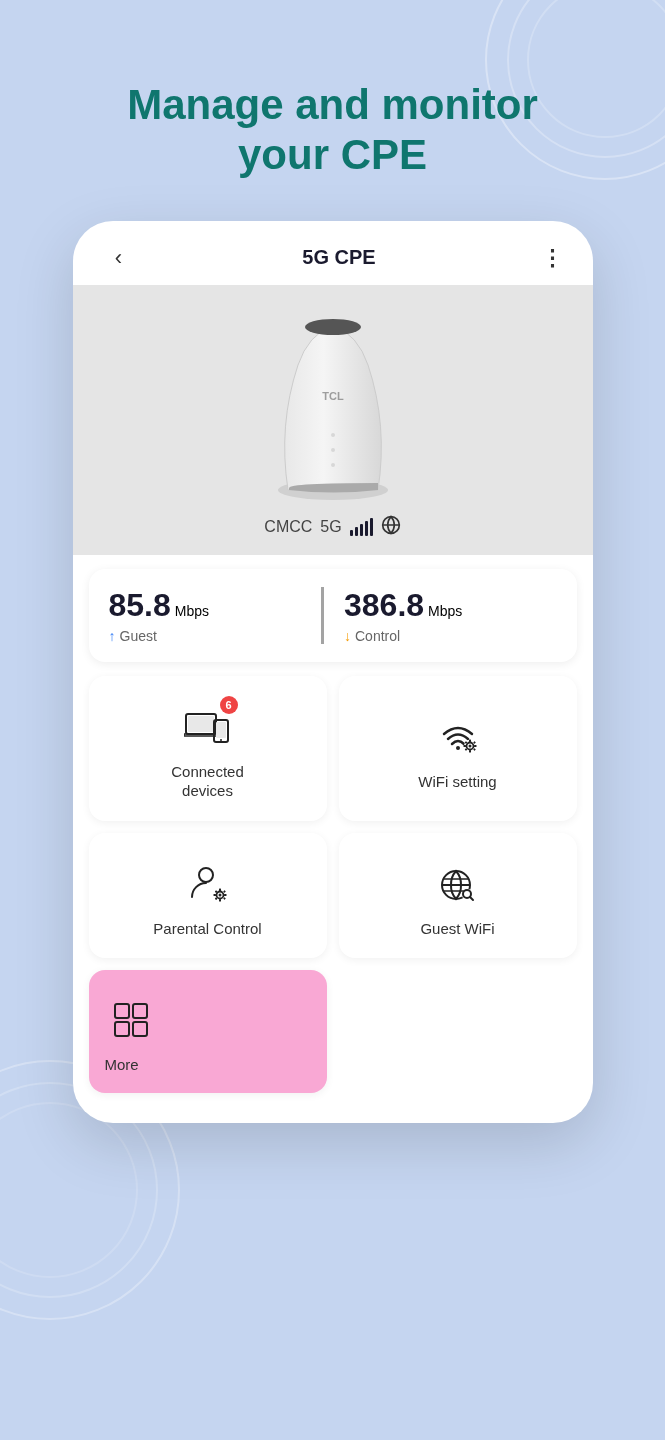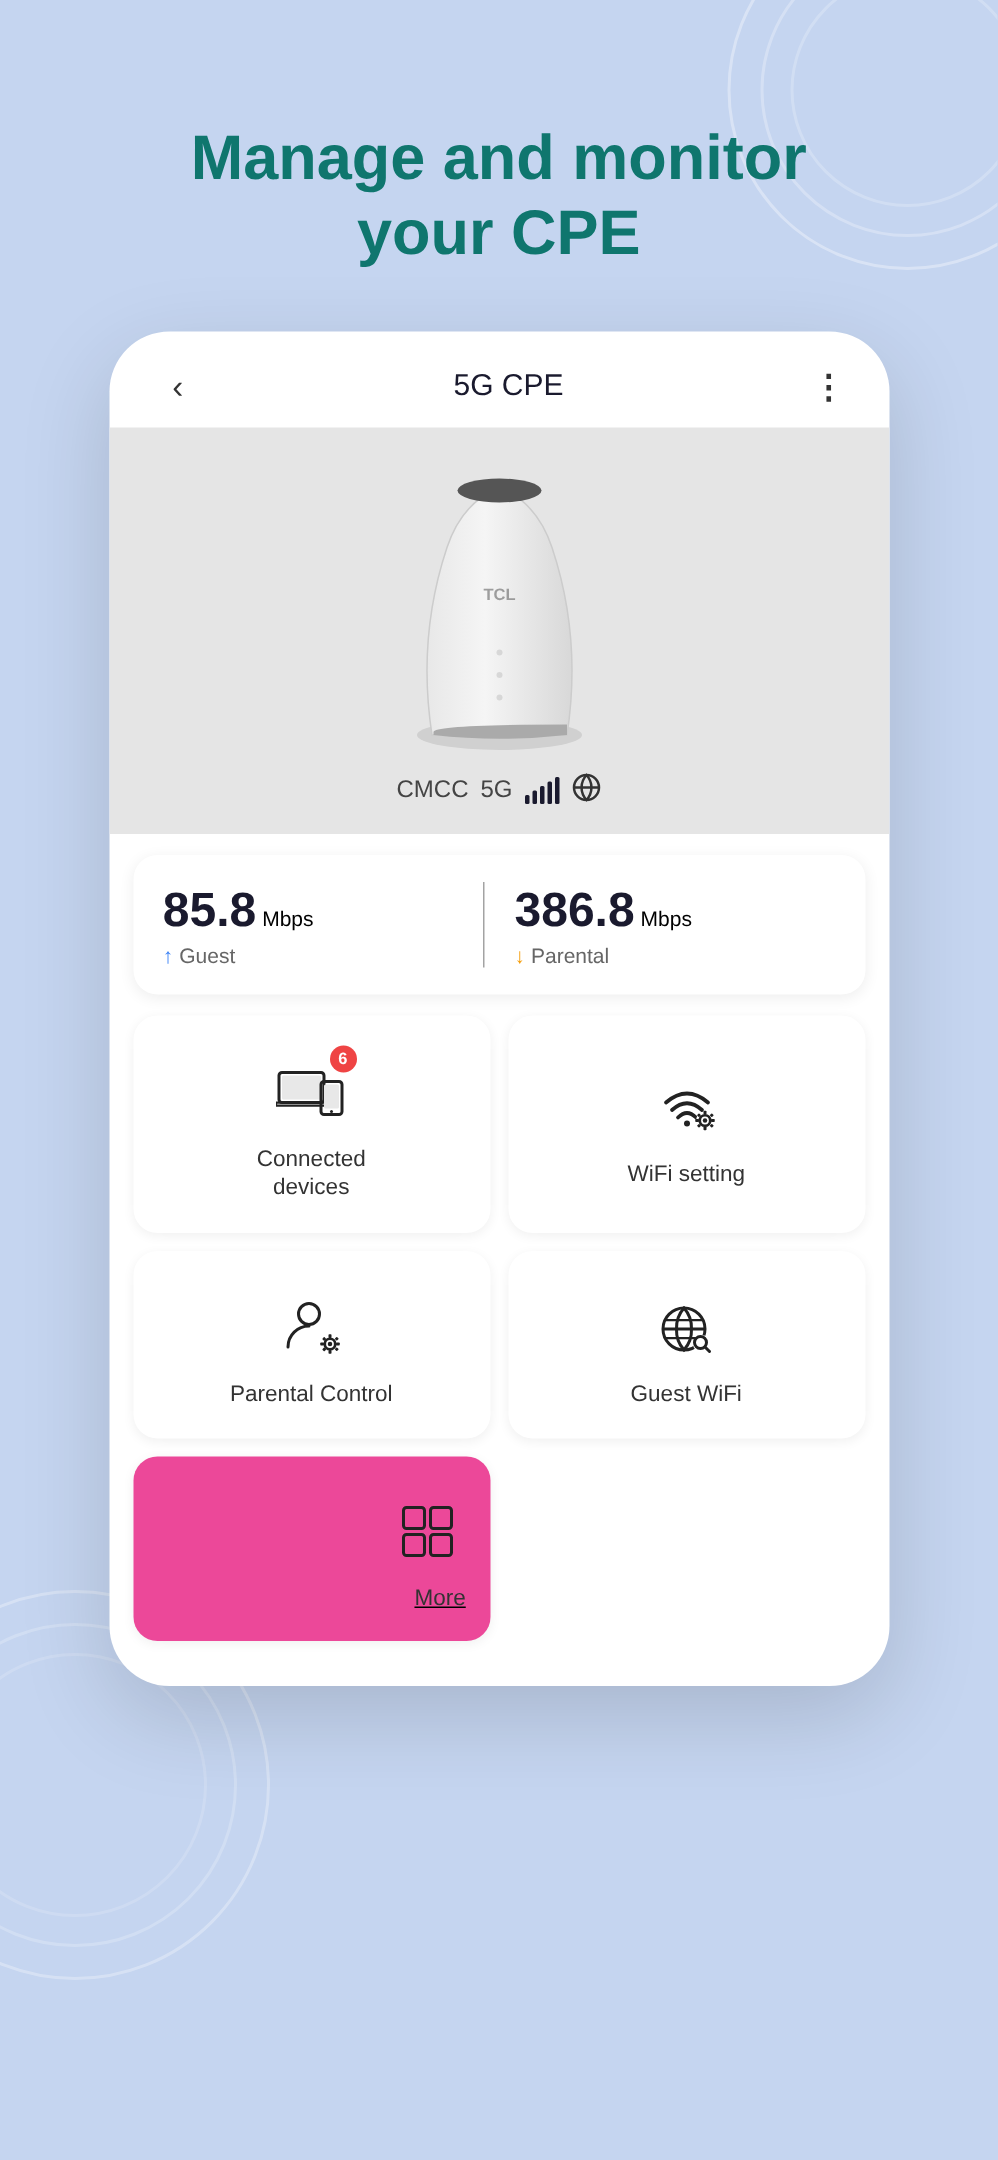--- a/index.html
+++ b/index.html
@@ -100,21 +100,21 @@
     }
     .back-btn {
       font-size: 22px;
       color: #333;
       cursor: pointer;
       width: 36px;
       text-align: center;
     }
     .phone-title {
       font-size: 20px;
-      font-weight: 400;
+      font-weight: 700;
       color: #1a1a2e;
     }
     .more-btn {
       font-size: 22px;
       color: #333;
       cursor: pointer;
       letter-spacing: 1px;
       font-weight: 700;
     }
 
@@ -167,21 +167,21 @@
       box-shadow: 0 2px 10px rgba(0,0,0,0.07);
       display: flex;
       padding: 18px 20px;
     }
     .speed-item {
       flex: 1;
       display: flex;
       flex-direction: column;
     }
     .speed-item + .speed-item {
-      border-left: 1px solid #a3a3a3;
+      border-left: 3px solid #a3a3a3;
       padding-left: 20px;
     }
     .speed-value {
       font-size: 32px;
       font-weight: 700;
       color: #1a1a2e;
       display: flex;
       align-items: baseline;
       gap: 4px;
     }
@@ -261,31 +261,30 @@
     .single-card-label {
       font-size: 15px;
       color: #333;
       text-align: center;
     }
 
     .more-row {
       margin: 12px 16px 0;
     }
     .more-single {
-      background: #ec4899;
+      background: #f9a8d4;
       border-radius: 16px;
       box-shadow: 0 2px 8px rgba(0,0,0,0.06);
       display: flex;
       flex-direction: column;
-      align-items: flex-end;
+      align-items: flex-start;
       justify-content: center;
       padding: 24px 16px 20px;
       cursor: pointer;
       width: calc(50% - 6px);
-      text-decoration: underline;
     }
   </style>
 </head>
 <body>
 
 <div class="bg-circle-top-right"></div>
 <div class="bg-circle-bottom-left"></div>
 
 <div class="header-text">
   <h1>Manage and monitor<br>your CPE</h1>
@@ -357,21 +356,21 @@
         <span>Guest</span>
       </div>
     </div>
     <div class="speed-item">
       <div class="speed-value">
         <span>386.8</span>
         <span class="speed-unit">Mbps</span>
       </div>
       <div class="speed-label">
         <span class="arrow-down">↓</span>
-        <span>Parental</span>
+        <span>Control</span>
       </div>
     </div>
   </div>
 
   <div class="grid">
 
     <div class="grid-card">
       <div class="grid-card-icon">
 
         <svg width="48" height="40" viewBox="0 0 48 40" fill="none" xmlns="http://www.w3.org/2000/svg">

